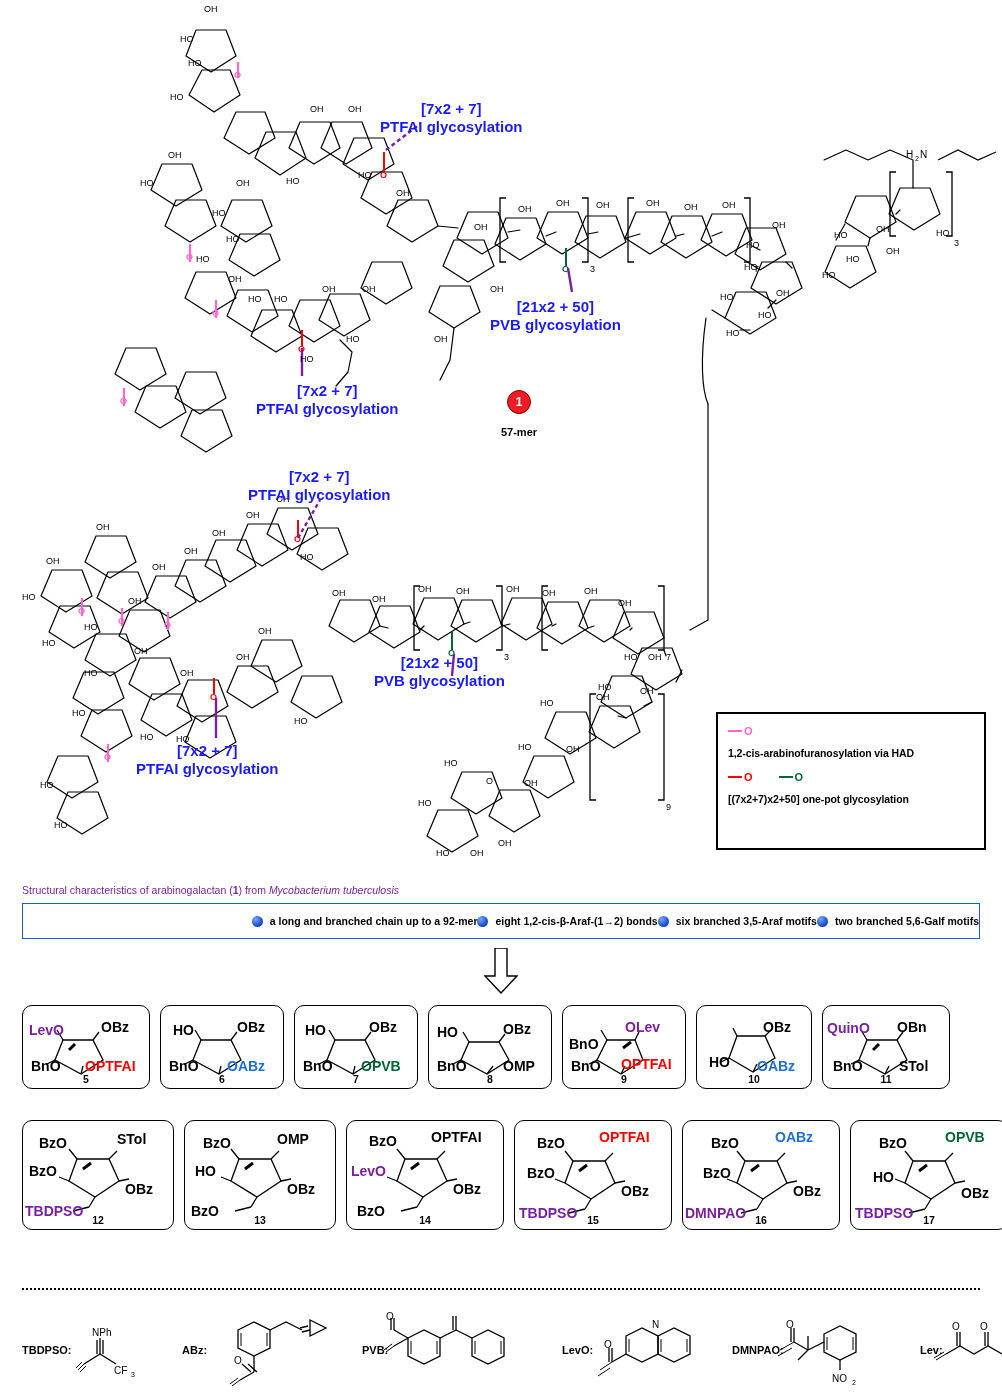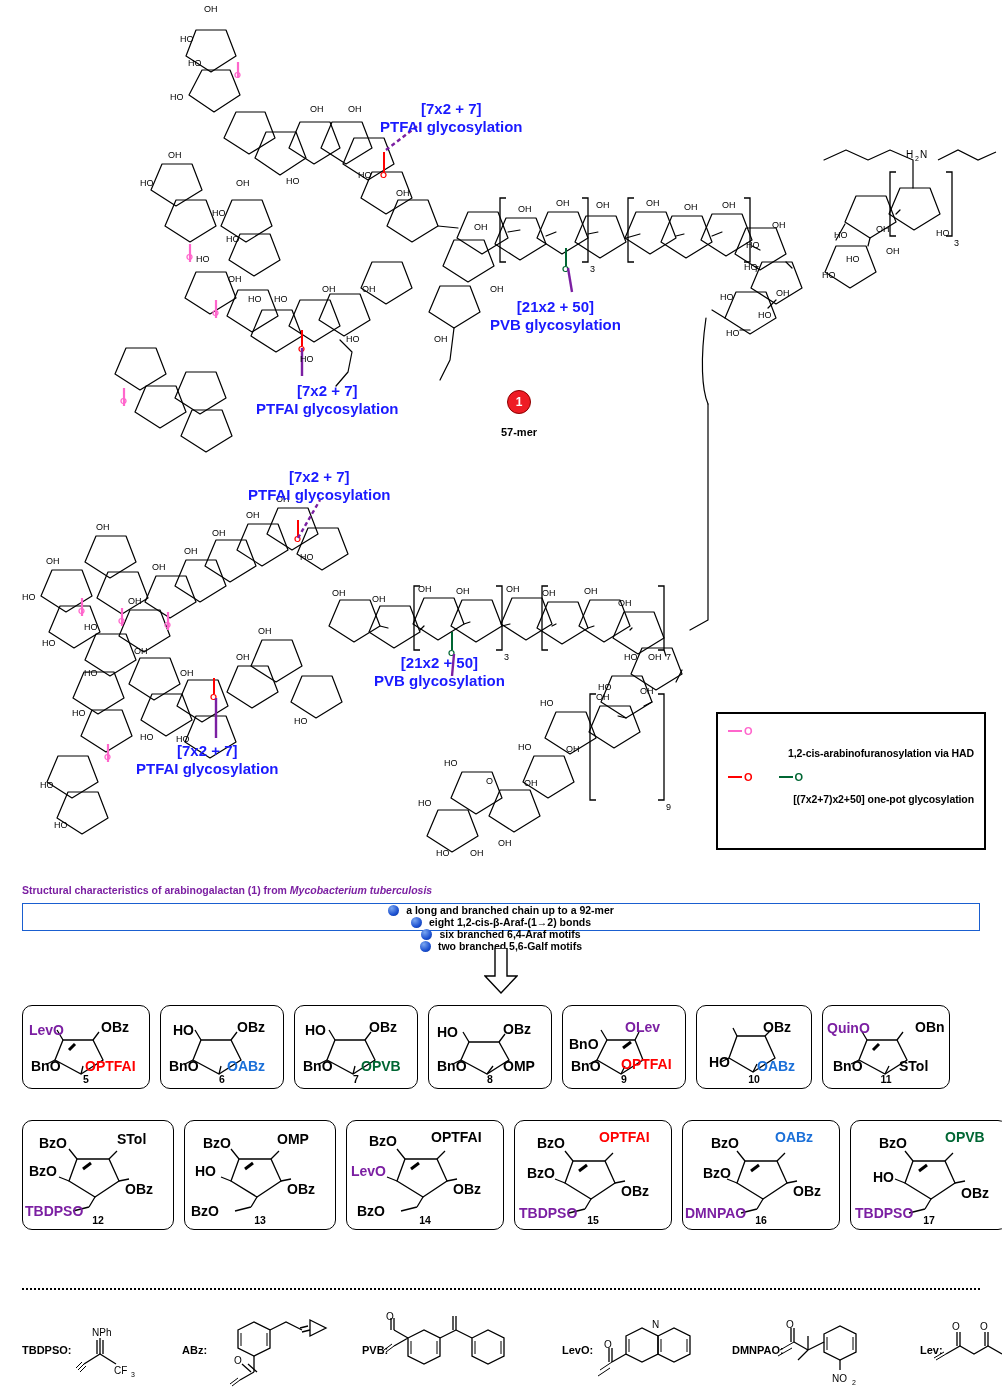--- a/index.html
+++ b/index.html
@@ -58,48 +58,47 @@
     position: absolute;
     left: 716px; top: 712px;
     width: 270px; height: 138px;
     border: 2px solid #000;
     background: #fff;
     padding: 8px 10px;
   }
   #legend .lg-row { display: flex; align-items: center; gap: 26px; height: 18px; }
   #legend .lg-text {
     font-size: 10.5px; color: #000; margin-top: 7px; margin-bottom: 9px;
-    font-weight: bold; letter-spacing: -0.1px; text-align: right;
+    font-weight: bold; letter-spacing: -0.1px;
   }
   .bondkey { display: inline-flex; align-items: center; font-size: 11px; font-weight: bold; }
   .bondkey i {
     display: inline-block; width: 14px; height: 2px; margin-right: 2px;
   }
 
   
   #caption {
     position: absolute;
     left: 22px; top: 884px;
     font-size: 10.5px;
-    font-weight: bold;
+    font-weight: normal;
     color: #7b1fa2;
     white-space: nowrap;
   }
 
   
   #charbar {
     position: absolute;
     left: 22px; top: 903px;
-    width: 958px; height: 28px;
+    width: 958px; height: 36px;
     border: 1.5px solid #1a5fd0;
     display: flex;
     align-items: center;
-    justify-content: flex-start;
+    justify-content: flex-end;
     background: #fff;
-    flex-direction: column;
   }
   .charitem { display: flex; align-items: center; gap: 7px; font-size: 10.5px; font-weight: bold; color: #000; white-space: nowrap;}
   .bullet {
     width: 11px; height: 11px; border-radius: 50%;
     background: radial-gradient(circle at 34% 30%, #7aa6f0 0%, #1a4fd0 62%, #0a2f8c 100%);
     flex: 0 0 auto;
   }
 
   
   #down-arrow { position: absolute; left: 484px; top: 948px; }
@@ -478,21 +477,21 @@
     <div class="charitem">
       <span class="bullet"></span>
       <span>a long and branched chain up to a 92-mer</span>
     </div>
     <div class="charitem">
       <span class="bullet"></span>
       <span>eight 1,2-cis-β-Araf-(1→2) bonds</span>
     </div>
     <div class="charitem">
       <span class="bullet"></span>
-      <span>six branched 6,4-Araf motifs</span>
+      <span>six branched 3,5-Araf motifs</span>
     </div>
     <div class="charitem">
       <span class="bullet"></span>
       <span>two branched 5,6-Galf motifs</span>
     </div>
   </div>
 
   <svg id="down-arrow" width="34" height="46">
     <polygon points="11,0 23,0 23,28 33,28 17,45 1,28 11,28" fill="#ffffff" stroke="#000" stroke-width="1.4"></polygon>
   </svg>
@@ -573,21 +572,21 @@
       <span class="num">10</span>
     </div>
 
     <div class="bb" style="width:128px;">
       <svg width="128" height="84">
         <polygon points="44,34 74,34 84,54 62,68 36,54" fill="none" stroke="#000" stroke-width="1.3"></polygon>
         <path d="M44,34 L38,24 M74,34 L80,26 M62,68 L66,60 M36,54 L28,58" stroke="#000" stroke-width="1.3" fill="none"></path>
         <path d="M50,44 L56,38" stroke="#000" stroke-width="3" fill="none"></path>
       </svg>
       <span class="lbl" style="position:absolute;left:4px;top:14px;color:#7b1fa2;">QuinO</span>
-      <span class="lbl" style="position:absolute;left:92px;top:13px;">OBn</span>
+      <span class="lbl" style="position:absolute;left:74px;top:13px;">OBn</span>
       <span class="lbl" style="position:absolute;left:10px;top:52px;">BnO</span>
       <span class="lbl" style="position:absolute;left:76px;top:52px;">STol</span>
       <span class="num">11</span>
     </div>
   </div>
 
   <div class="bb-row" style="top:1120px;">
 
     <div class="bb" style="width:152px; height:110px;">
       <svg width="152" height="110">

